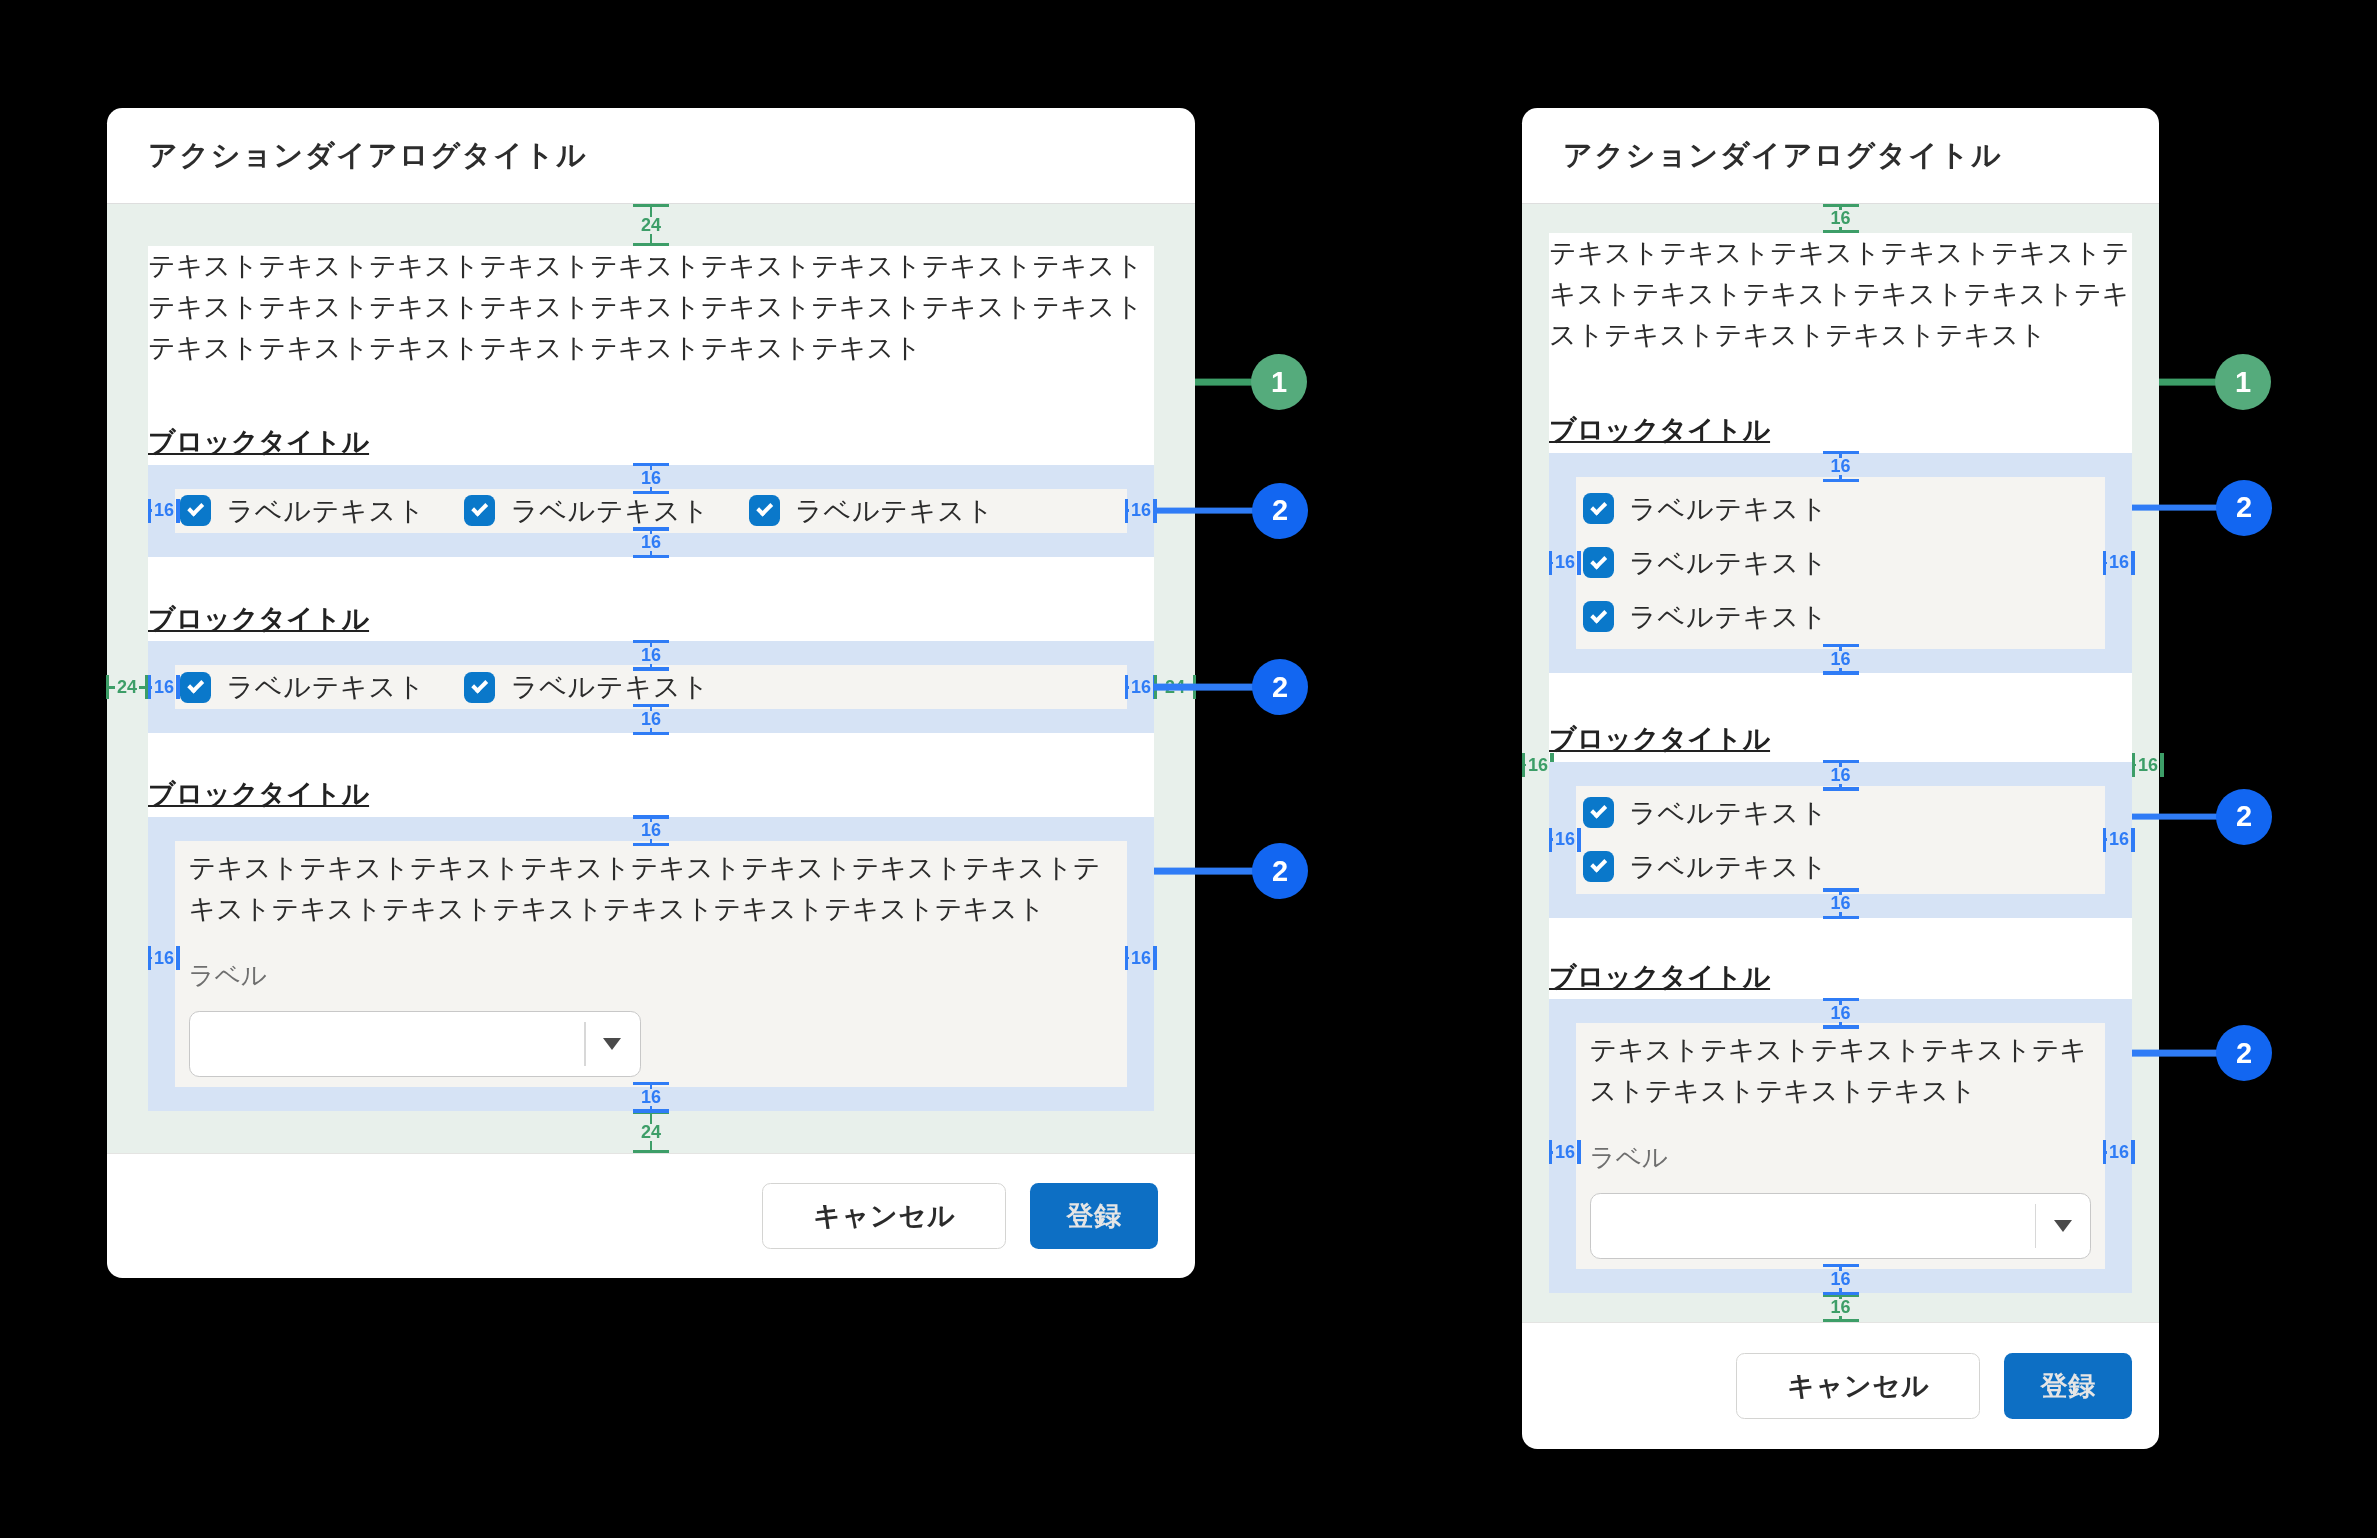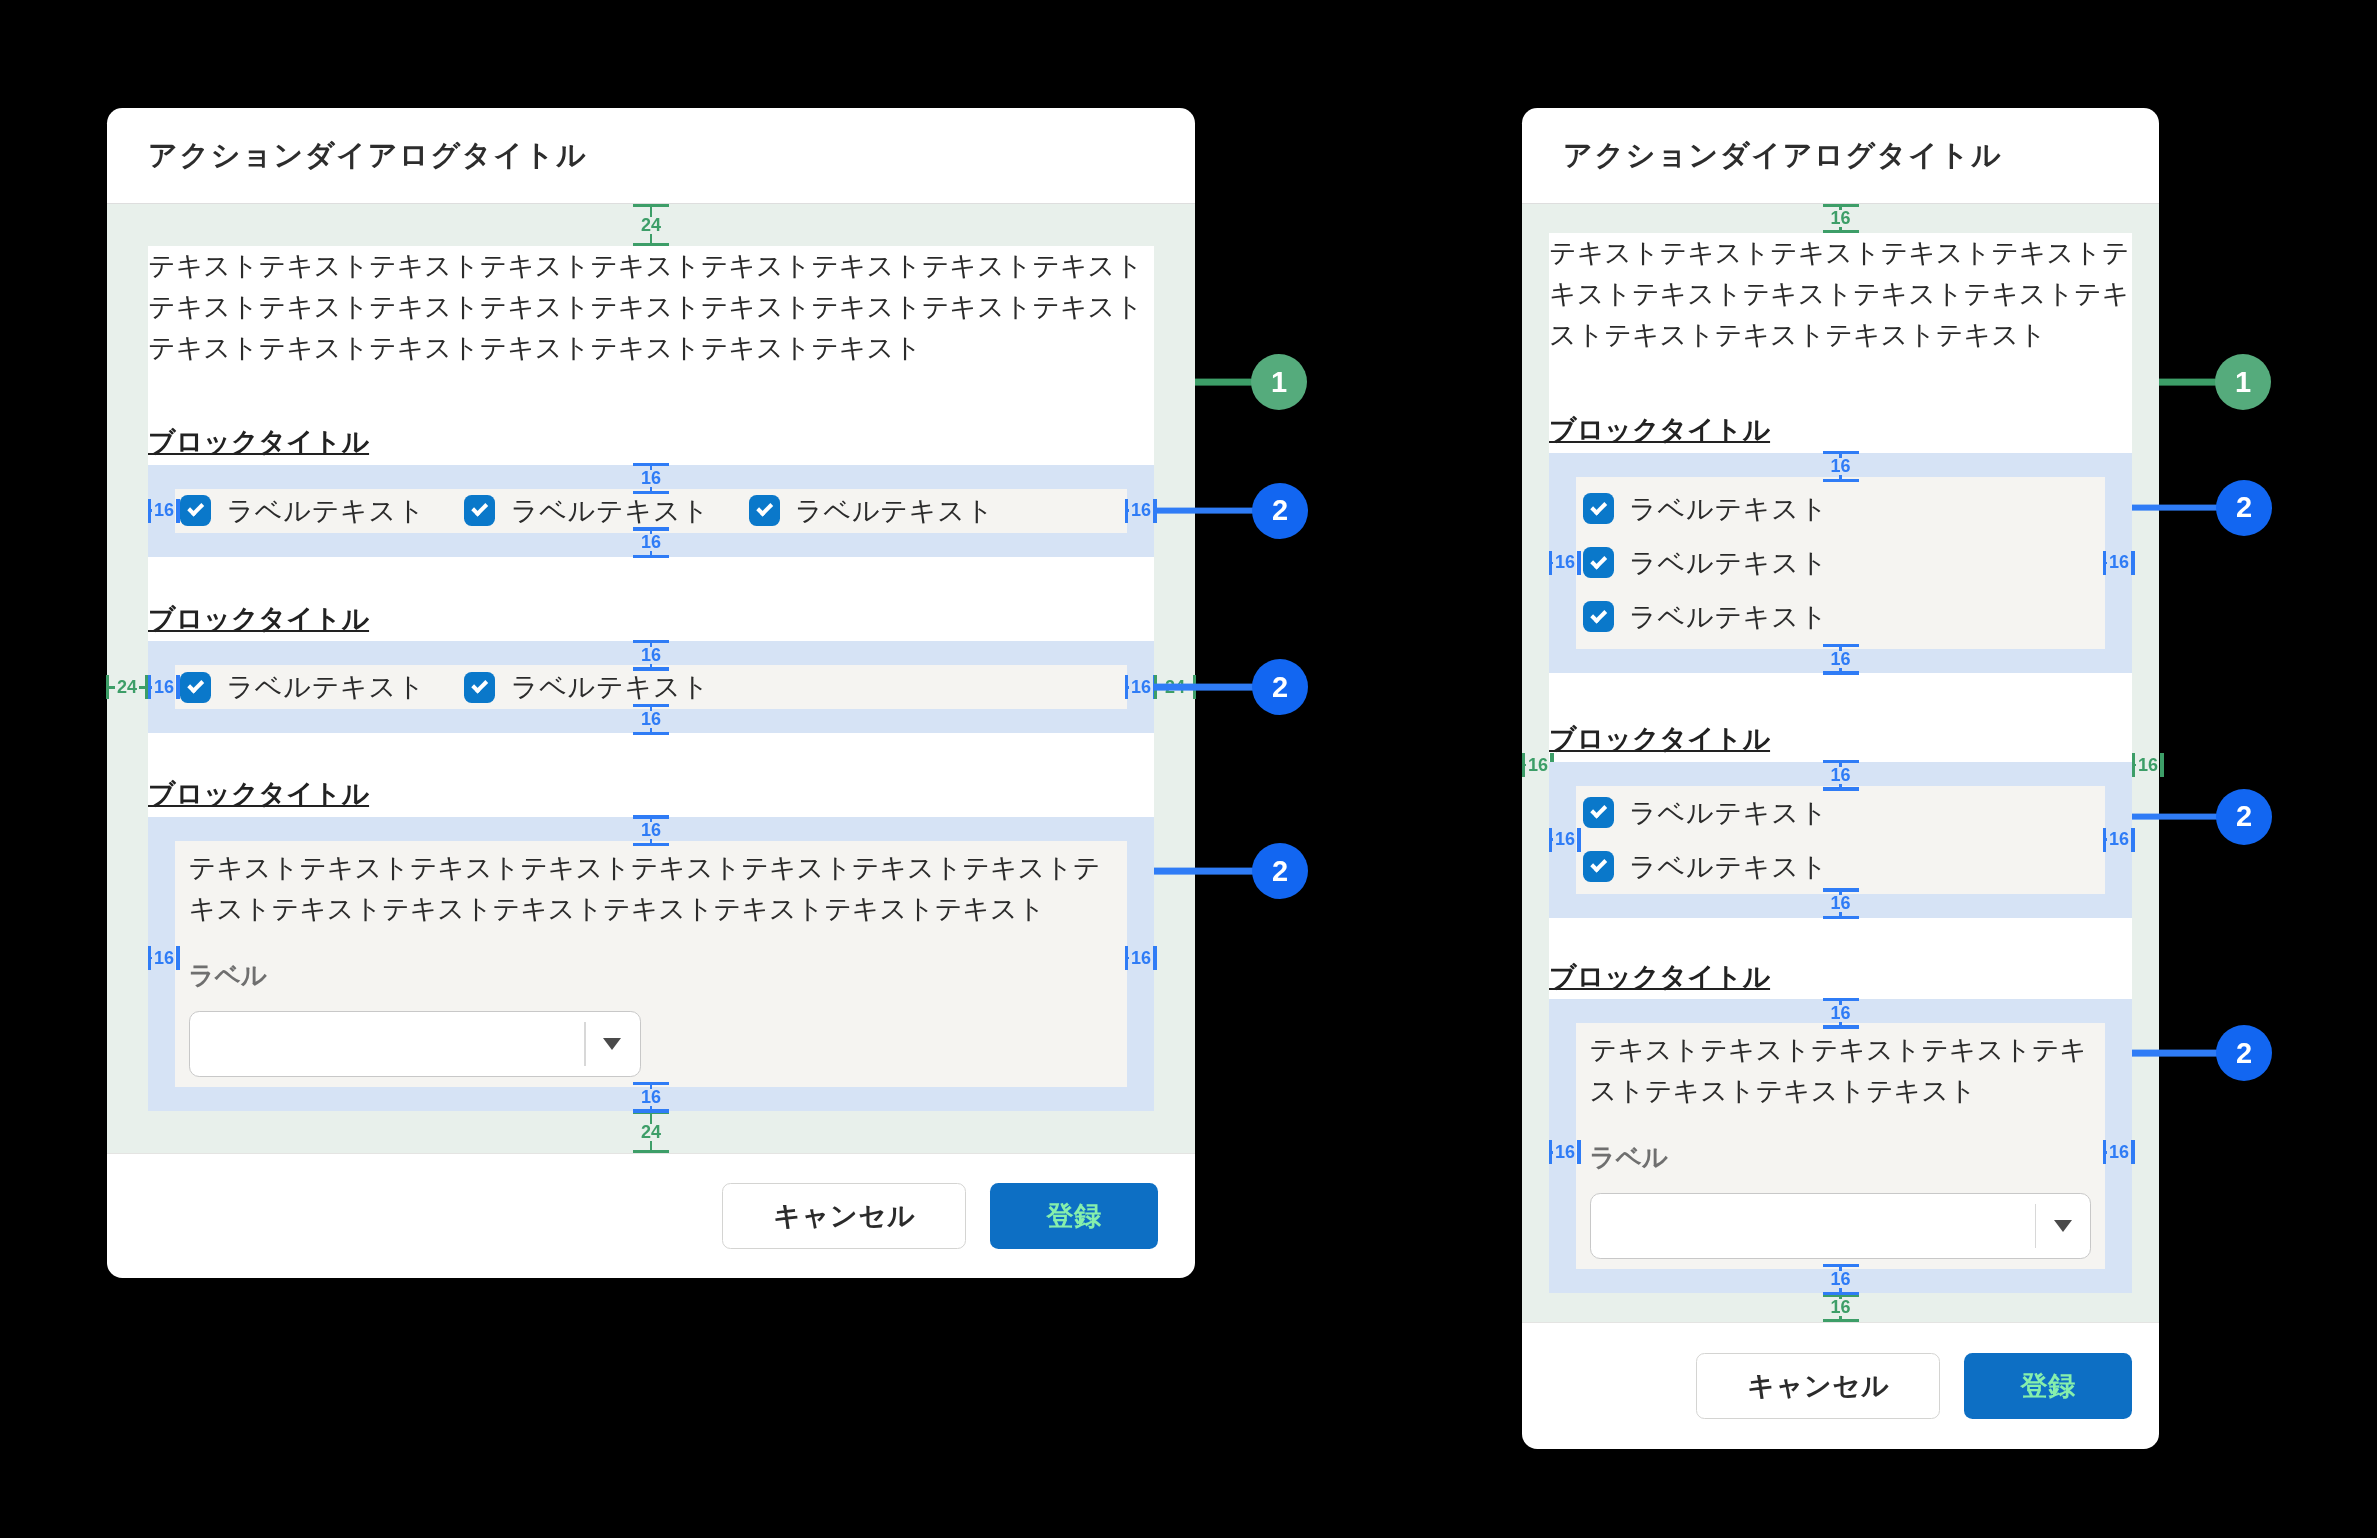--- a/index.html
+++ b/index.html
@@ -37,31 +37,31 @@
   .row{display:flex;align-items:center;gap:39px;background:var(--row-bg);height:44px;padding:0 5.1px;}
   .row-stack{display:flex;flex-direction:column;background:var(--row-bg);padding:5.1px 6.8px;}
   .row-stack .cb-item{height:54px;}
   .cb-item{display:flex;align-items:center;gap:15.3px;cursor:pointer;}
   .cb-label{font-size:27px;color:var(--text-dark);letter-spacing:0.8px;}
   .checkbox{flex:none;width:31px;height:31px;border-radius:7.6px;background:var(--checkbox-blue);display:flex;align-items:center;justify-content:center;}
   .check{display:block;width:15.3px;height:8.5px;border-left:4.2px solid #fff;border-bottom:4.2px solid #fff;transform:translate(0,-2.5px) rotate(-45deg);}
 
   .form-panel{background:var(--row-bg);padding:6.8px 13.6px 10.2px;}
   .form-text{font-size:27px;line-height:41px;color:var(--text-dark);}
-  .field-label{margin-top:27px;font-size:25.5px;line-height:37px;font-weight:700;color:var(--text-gray);}
+  .field-label{margin-top:27px;font-size:25.5px;line-height:37px;font-weight:400;color:var(--text-gray);}
   .select{position:relative;margin-top:17px;height:66px;background:#fff;border:1.7px solid #c8c8c8;border-radius:10.2px;cursor:pointer;}
   .dlg-desktop .select{width:452px;} .dlg-mobile .select{width:100%;}
   .select-divider{position:absolute;right:54px;top:10.2px;bottom:10.2px;width:1.7px;background:#d8d8d8;}
   .select-arrow{position:absolute;right:18.7px;top:50%;transform:translateY(-50%);width:0;height:0;border-left:9.3px solid transparent;border-right:9.3px solid transparent;border-top:12px solid #4a4a4a;}
 
   .dlg-footer{flex:none;display:flex;justify-content:flex-end;align-items:center;gap:24px;padding:0 37px;border-top:1.7px solid #e4e4e2;background:#fff;border-radius:0 0 15.3px 15.3px;}
   .dlg-desktop .dlg-footer{height:125px;} .dlg-mobile .dlg-footer{height:127px;padding:0 27px;}
   .btn{height:66px;border-radius:8.5px;font-size:27px;font-weight:700;font-family:inherit;cursor:pointer;letter-spacing:0.8px;}
   .btn-cancel{background:#fff;border:1.7px solid #d4d4d2;color:var(--text-dark);padding:0 50px;}
-  .btn-submit{background:var(--primary-blue);border:none;color:#86efac;padding:0 56px;}
+  .btn-submit{background:var(--primary-blue);border:none;color:#e5e5e5;padding:0 36px;}
 
   
   .ann{position:absolute;pointer-events:none;}
   .ann-blue{color:var(--annotation-blue);} .ann-green{color:var(--annotation-green);}
   .ann-v{display:flex;flex-direction:column;align-items:center;left:50%;transform:translateX(-50%);}
   .ann-v .tick{width:36px;height:3.4px;background:currentColor;flex:none;}
   .ann-v .stem{width:2.5px;flex:1;background:currentColor;min-height:0.8px;}
   .ann-vt{top:-1.7px;height:31px;} .ann-vb{bottom:-1.7px;height:31px;}
   .ann-h{display:flex;align-items:center;top:50%;transform:translateY(-50%);}
   .ann-h .tick{width:3.4px;height:24px;background:currentColor;flex:none;}

